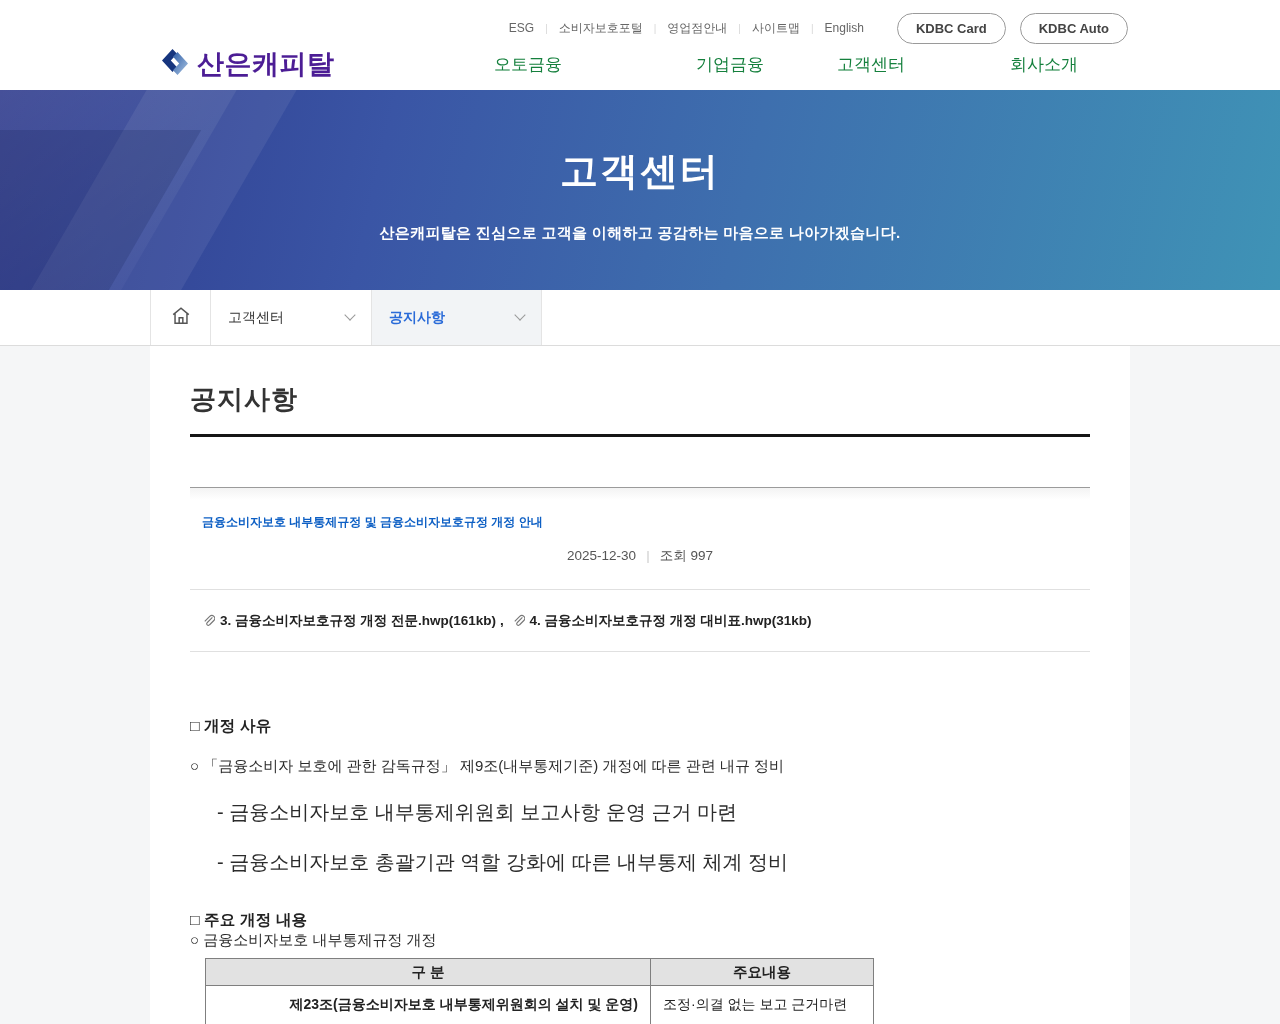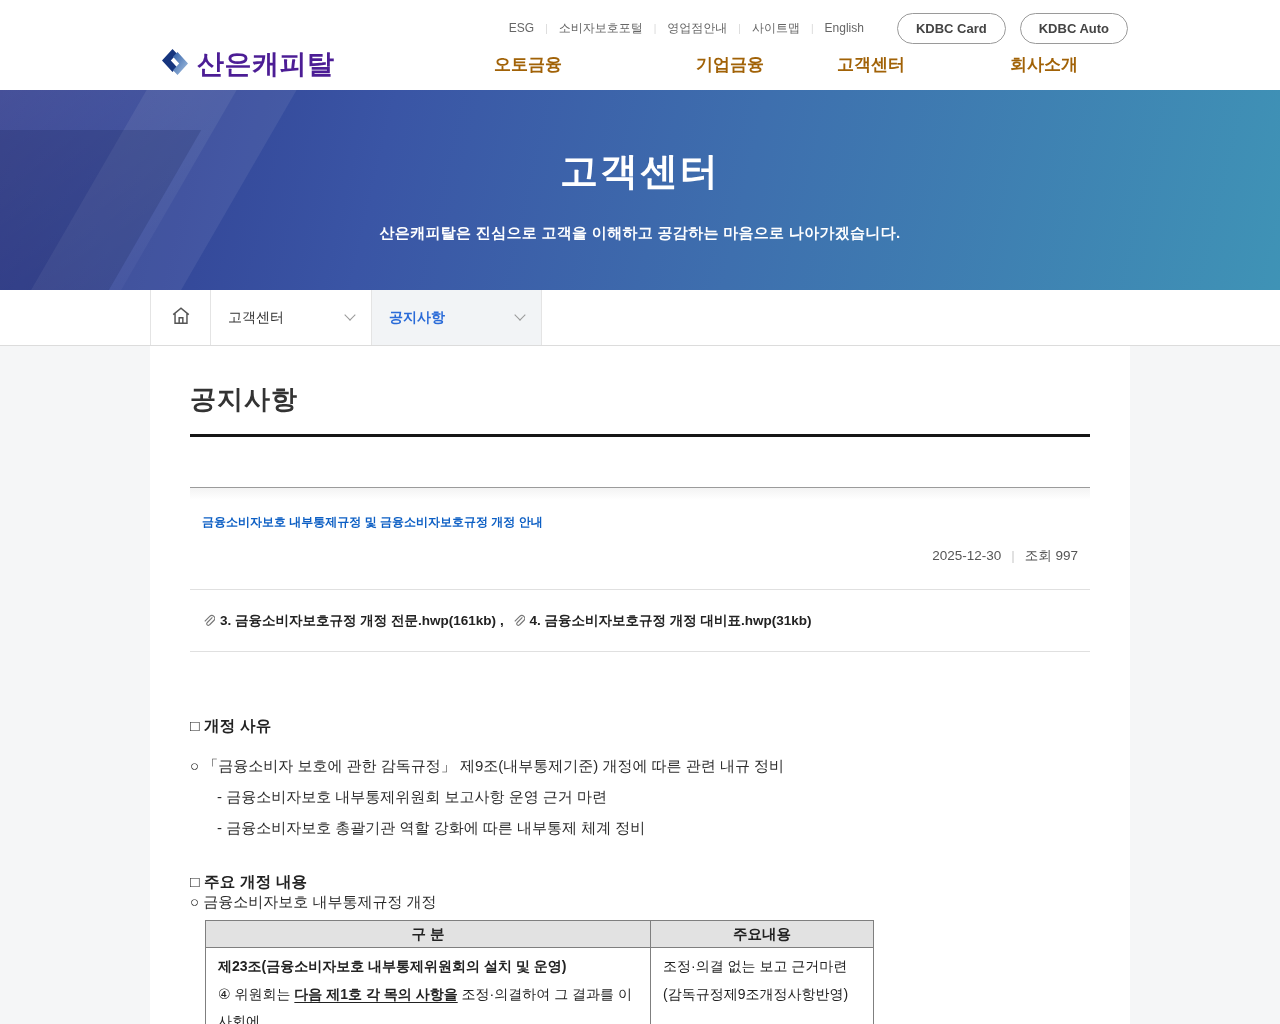--- a/index.html
+++ b/index.html
@@ -17,21 +17,21 @@
   .util-sep { color:#d8d8d8; font-size:10px; }
   .pill-btn {
     border:1px solid #9a9a9a; border-radius:17px; background:#fff;
     padding:7px 18px; font-size:13px; font-weight:700; color:#444;
     margin-left:14px; cursor:pointer; font-family:inherit;
   }
   .logo { position:absolute; left:160px; top:46px; display:flex; align-items:center; gap:7px; cursor:pointer; }
   .logo-text { font-size:27px; font-weight:700; color:#4c1d95; letter-spacing:0.5px; }
   .nav-item {
     position:absolute; top:53px; transform:translateX(-50%);
-    font-size:17px; font-weight:700; color:#a16207; cursor:pointer; white-space:nowrap;
+    font-size:17px; font-weight:400; color:#15803d; cursor:pointer; white-space:nowrap;
   }
 
   
   .hero {
     position:relative; height:200px; overflow:hidden;
     background:linear-gradient(103deg,#2e3a8c 0%,#3a55a5 30%,#3e6fae 58%,#3f93b6 100%);
   }
   .hero .streak1 { position:absolute; left:-150px; top:-80px; width:300px; height:460px;
     background:linear-gradient(135deg,rgba(255,255,255,0.14),rgba(255,255,255,0));
     transform:skewX(-30deg); }
@@ -59,43 +59,43 @@
   .content { width:980px; margin:0 auto; background:#fff; padding:0 40px 80px; min-height:678px; }
   .page-title { padding-top:36px; font-size:26px; font-weight:600; color:#333; letter-spacing:1px; }
   .title-rule { margin-top:17px; border-bottom:3px solid #151515; }
 
   .view-head {
     margin-top:50px; border-top:1px solid #9b9b9b; border-bottom:1px solid #e0e0e0;
     background:linear-gradient(to bottom,#f3f3f3 0,#ffffff 12px);
     padding:26px 12px 24px;
   }
   .view-title { font-size:12px; font-weight:700; color:#0d5fc4; }
-  .view-info { margin-top:16px; text-align:right; font-size:13.5px; color:#555; }
+  .view-info { margin-top:16px; text-align:center; font-size:13.5px; color:#555; }
   .info-sep { color:#ccc; padding:0 10px; }
 
   .attach { border-bottom:1px solid #e0e0e0; padding:16px 12px; font-size:13.5px;
     font-weight:700; color:#222; }
   .attach-line { line-height:23px; margin:3px 0; }
   .attach-item { cursor:pointer; }
   .attach-item svg { vertical-align:-2px; margin-right:5px; }
   .attach-sep { color:#222; padding:0 4px; }
 
   .body-sec { margin-top:64px; color:#2b2b2b; }
   .h-square { font-size:15.5px; font-weight:700; color:#222; letter-spacing:0.2px; }
   .item-line { margin-top:20px; font-size:15px; }
-  .sub-line { margin-top:12px; padding-left:27px; font-size:15px; }
+  .sub-line { margin-top:23px; padding-left:27px; font-size:20px; }
   .sec2 { margin-top:34px; }
   .item-line2 { font-size:15px; }
 
   table.reg { margin:8px 0 0 15px; border-collapse:collapse; width:668px; table-layout:fixed; }
   table.reg th, table.reg td { border:1px solid #7f7f7f; }
   table.reg th { background:#e2e2e2; height:27px; font-size:14.5px; font-weight:700; color:#222; }
   table.reg td { vertical-align:top; padding:5px 12px 8px; font-size:14px; line-height:27.5px; color:#222; }
   .em-ul { font-weight:700; text-decoration:underline; text-underline-offset:3px; }
-  .bold { font-weight:700; }
+  .bold { font-weight:700;text-align:right; }
 </style>
 </head>
 <body>
 
 <div class="header">
   <div class="logo">
     <span>
       <svg width="30" height="30" viewBox="0 0 30 30">
         <defs>
           <linearGradient id="lgr" x1="0" y1="0" x2="1" y2="1">

